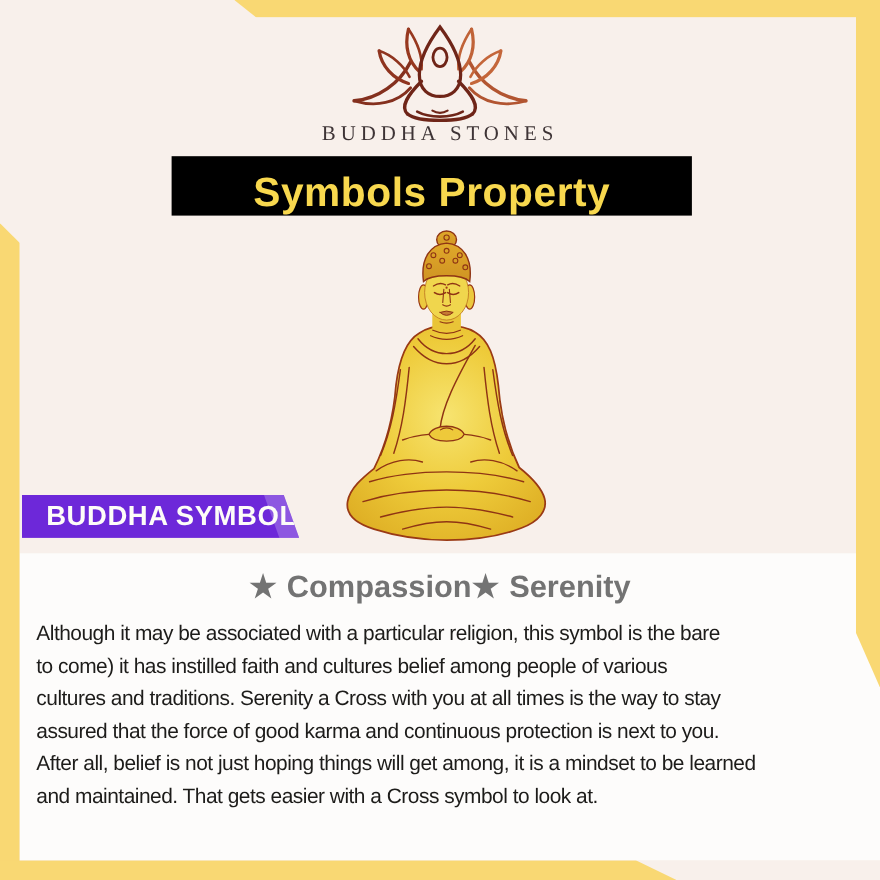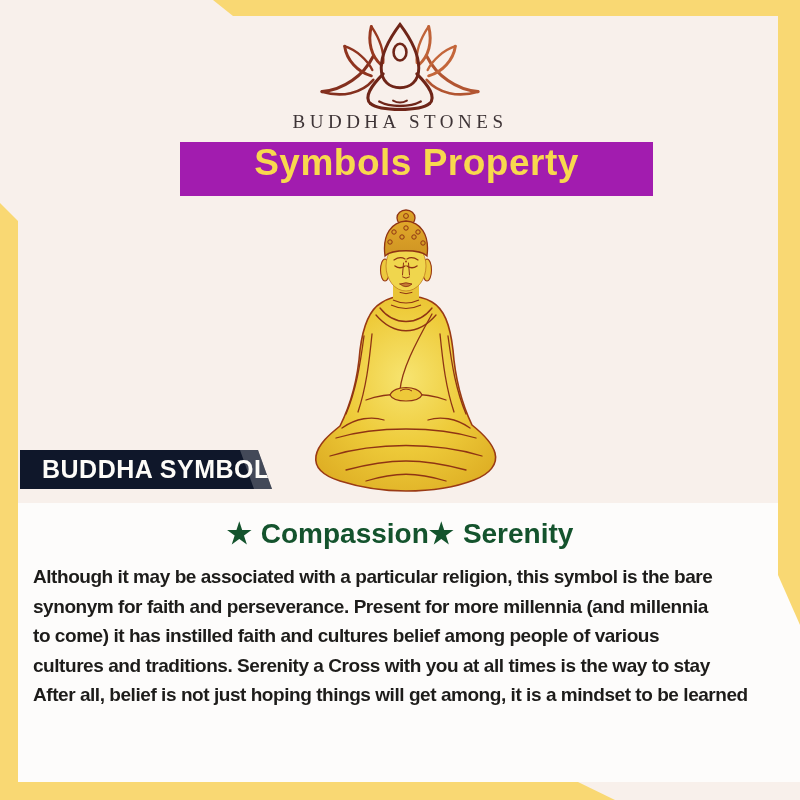--- a/index.html
+++ b/index.html
@@ -13,57 +13,57 @@
     clip-path:polygon(213px 0,800px 0,800px 16px,233px 16px);}
   .frame-right{left:778px;top:0;width:22px;height:625px;
     clip-path:polygon(0 0,100% 0,100% 100%,0 calc(100% - 50px));}
   .frame-left{left:0;top:203px;width:18px;height:597px;
     clip-path:polygon(0 0,100% 18px,100% 100%,0 100%);}
   .frame-bottom{left:0;top:782px;width:615px;height:18px;
     clip-path:polygon(0 0,578px 0,615px 18px,0 18px);}
   
   .card{position:absolute;left:18px;top:503px;width:782px;height:279px;background:#fdfcfb;}
   .title-banner{
-    position:absolute;left:180px;top:142px;width:473px;height:54px;background:#a21caf;
-    display:flex;align-items:flex-start;justify-content:center;
+    position:absolute;left:156px;top:142px;width:473px;height:54px;background:#000000;
+    display:flex;align-items:flex-end;justify-content:center;
   }
   .title-banner .title{
     font-size:37px;font-weight:bold;letter-spacing:.5px;color:#f8d84e;
   }
   
   .logo-wrap{position:absolute;left:316px;top:14px;width:168px;height:100px;}
   .brand-name{
     position:absolute;left:0;top:111px;width:800px;text-align:center;
     font-family:"Liberation Serif",serif;font-size:19px;letter-spacing:4.5px;color:#3e3436;
   }
   
   .statue-wrap{position:absolute;left:306px;top:204px;width:200px;height:290px;}
   
   .ribbon{
-    position:absolute;left:20px;top:450px;width:252px;height:39px;background:#0f172a;
+    position:absolute;left:20px;top:450px;width:252px;height:39px;background:#6d28d9;
     clip-path:polygon(0 0,238px 0,252px 39px,0 39px);
   }
   .ribbon .fold{
     position:absolute;left:0;top:0;width:252px;height:39px;background:rgba(255,255,255,.22);
     clip-path:polygon(220px 0,238px 0,252px 39px,234px 39px);
   }
   .ribbon .ribbon-label{
     position:absolute;left:22px;top:0;line-height:39px;
     font-size:25px;font-weight:bold;color:#fdfcf8;letter-spacing:.5px;white-space:nowrap;
   }
   
   .props{
     position:absolute;left:0;top:517px;width:800px;text-align:center;
-    font-size:28px;font-weight:bold;color:#14532d;white-space:nowrap;
+    font-size:28px;font-weight:bold;color:#737373;white-space:nowrap;
   }
   .props .star{margin-right:9px;}
   
   .desc{
     position:absolute;left:33px;top:562px;width:745px;
-    font-size:19px;font-weight:bold;letter-spacing:-.45px;
+    font-size:19px;font-weight:normal;letter-spacing:-.45px;
     line-height:29.6px;color:#1d1c1a;
   }
   .desc .line{white-space:nowrap;}
 </style>
 </head>
 <body>
 
 <div class="canvas">
 
   <div class="card"></div>
@@ -181,19 +181,20 @@
 
   <div class="ribbon">
     <div class="fold"></div>
     <span class="ribbon-label">BUDDHA SYMBOL</span>
   </div>
 
   <div class="props"><span class="star">★</span><span>Compassion</span><span class="star">★</span><span>Serenity</span></div>
 
   <div class="desc">
     <div class="line">Although it may be associated with a particular religion, this symbol is the bare</div>
-    <div class="line">synonym for faith and perseverance. Present for more millennia (and millennia</div>
     <div class="line">to come) it has instilled faith and cultures belief among people of various</div>
     <div class="line">cultures and traditions. Serenity a Cross with you at all times is the way to stay</div>
+    <div class="line">assured that the force of good karma and continuous protection is next to you.</div>
     <div class="line">After all, belief is not just hoping things will get among, it is a mindset to be learned</div>
+    <div class="line">and maintained. That gets easier with a Cross symbol to look at.</div>
   </div>
 
 </div>
 
 </body></html>

